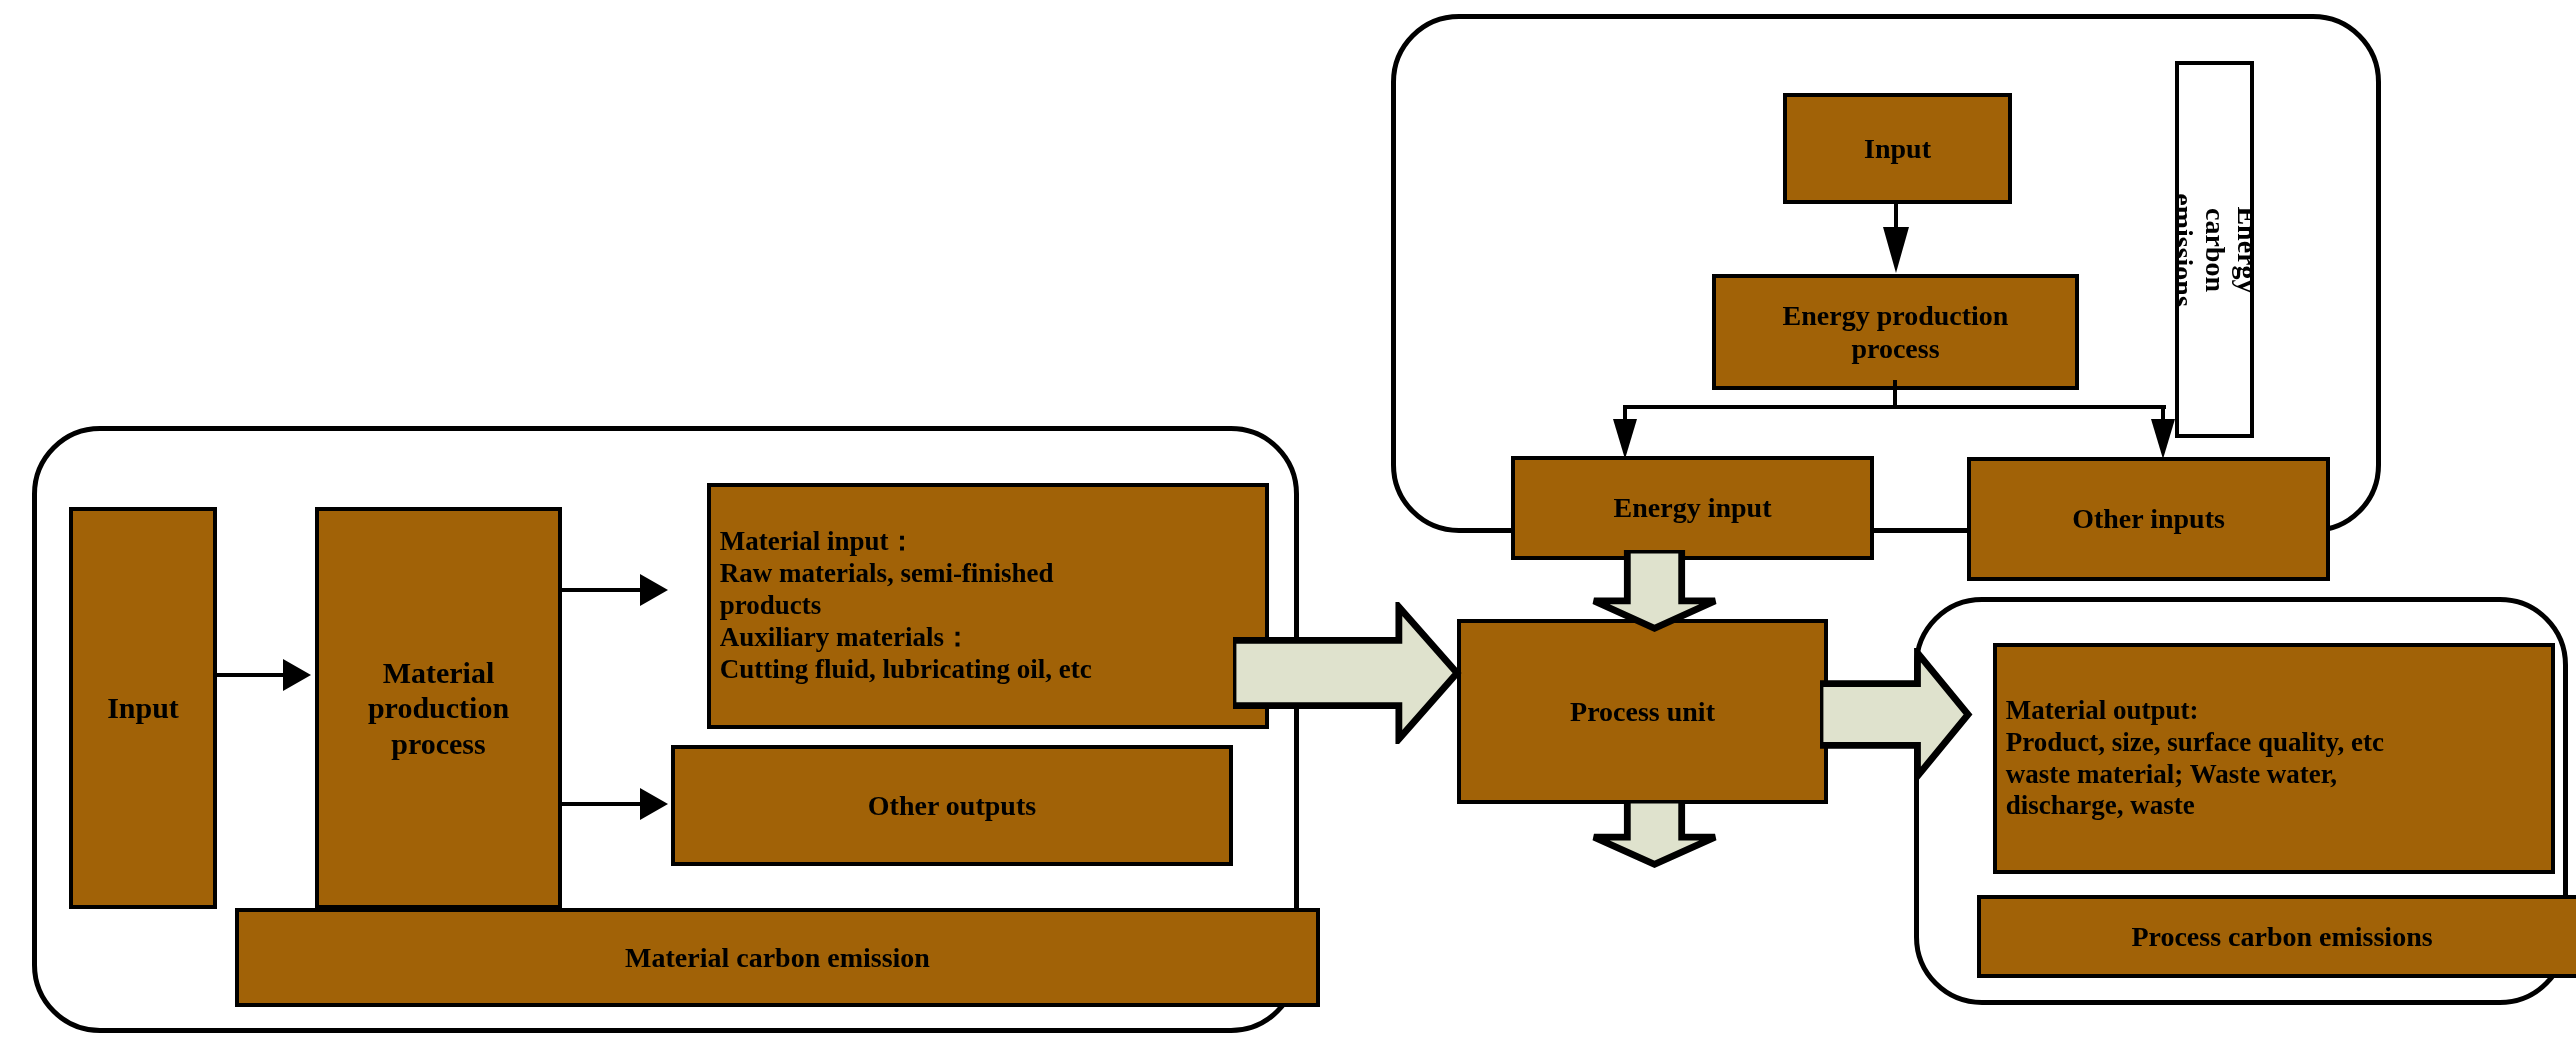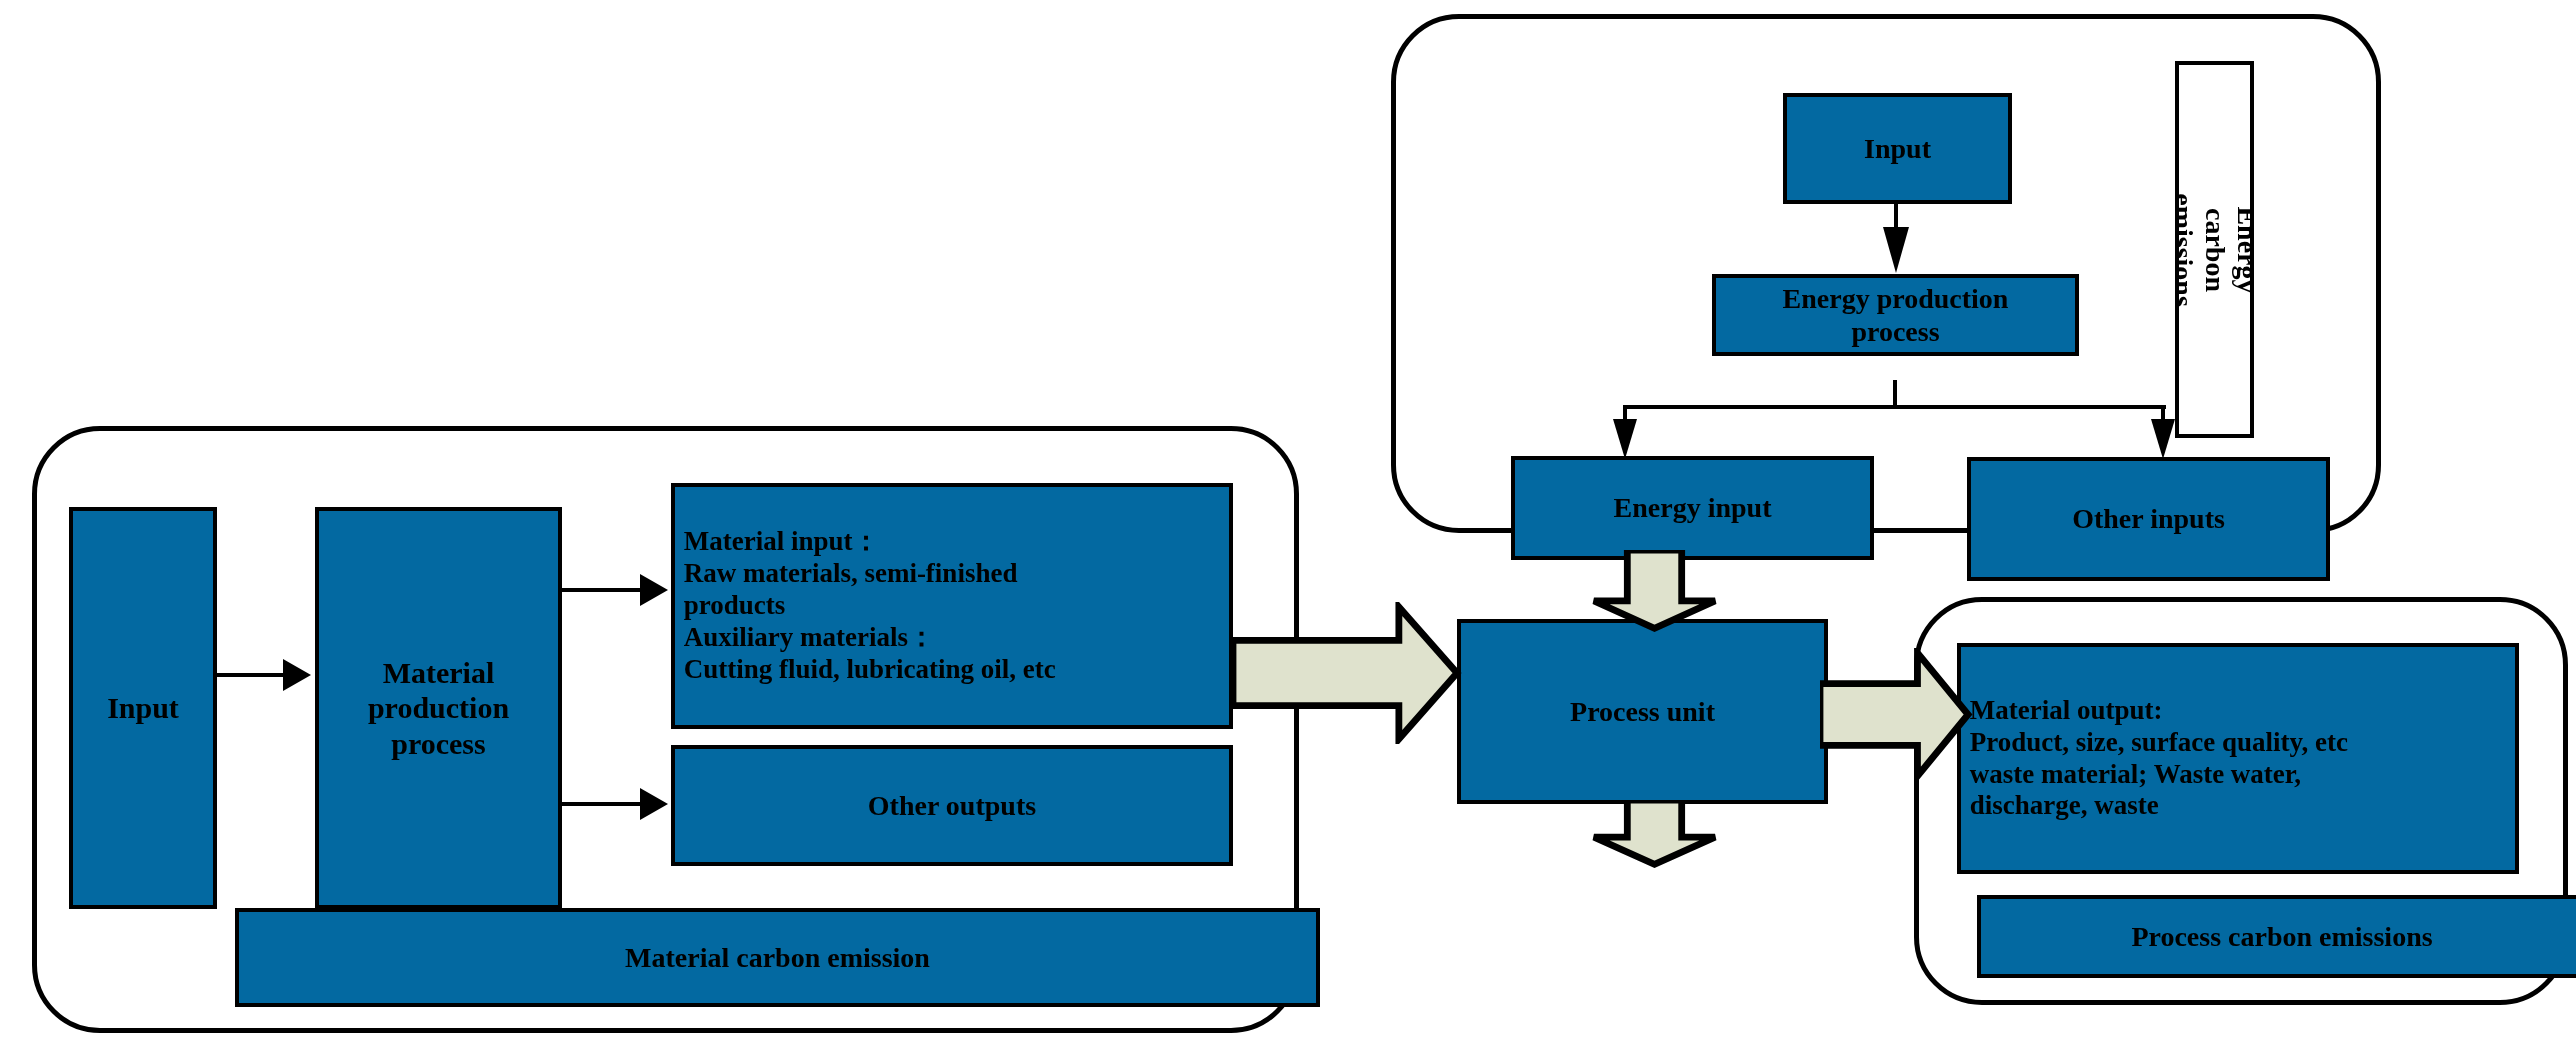--- a/index.html
+++ b/index.html
@@ -18,31 +18,32 @@
     position:absolute;box-sizing:border-box;
     border:5.6px solid #000;
     border-radius:68px;
     background:#ffffff;
   }
 
   
   .box{
     position:absolute;box-sizing:border-box;
     border:4.3px solid #000;
-    background:#0369a1;
+    background:#a16207;
     display:flex;
     align-items:center;
     justify-content:center;
     text-align:center;
     line-height:1.18;
   }
   .box.left-text{
     justify-content:flex-start;
     text-align:left;
     align-items:center;
+    margin-left:36px;
   }
   .box .inner{padding:0 8.7px;white-space:pre-line;}
   .t44{font-size:27px;}
   .t46{font-size:28px;}
   .t48{font-size:30px;margin-top:24px;}
 
   
   .vbox{
     position:absolute;box-sizing:border-box;
     border:4.3px solid #000;
@@ -94,21 +95,21 @@
 
   <div class="group" style="left:1391px;top:13.6px;width:990px;height:519px;"></div>
 
   <div class="box t46" style="left:1783px;top:93px;width:229px;height:111px;">
     <span class="inner">Input</span>
   </div>
 
   <div class="vline" style="left:1894px;top:204px;width:3.7px;height:26px;"></div>
   <div class="ah-down" style="left:1883px;top:227px;"></div>
 
-  <div class="box t46" style="left:1712px;top:274px;width:367px;height:82px;justify-content:center;">
+  <div class="box t46" style="left:1712px;top:274px;width:367px;height:116px;justify-content:center;">
     <span class="inner">Energy production
 process</span>
   </div>
 
   <div class="vline" style="left:1893px;top:380px;width:3.7px;height:28px;"></div>
   <div class="hline" style="left:1623px;top:405px;width:543px;height:4.3px;"></div>
   <div class="vline" style="left:1623px;top:405px;width:4.3px;height:17.3px;"></div>
   <div class="ah-down-sm" style="left:1613px;top:419px;"></div>
   <div class="vline" style="left:2161px;top:405px;width:4.3px;height:17.3px;"></div>
   <div class="ah-down-sm" style="left:2151px;top:419px;"></div>

